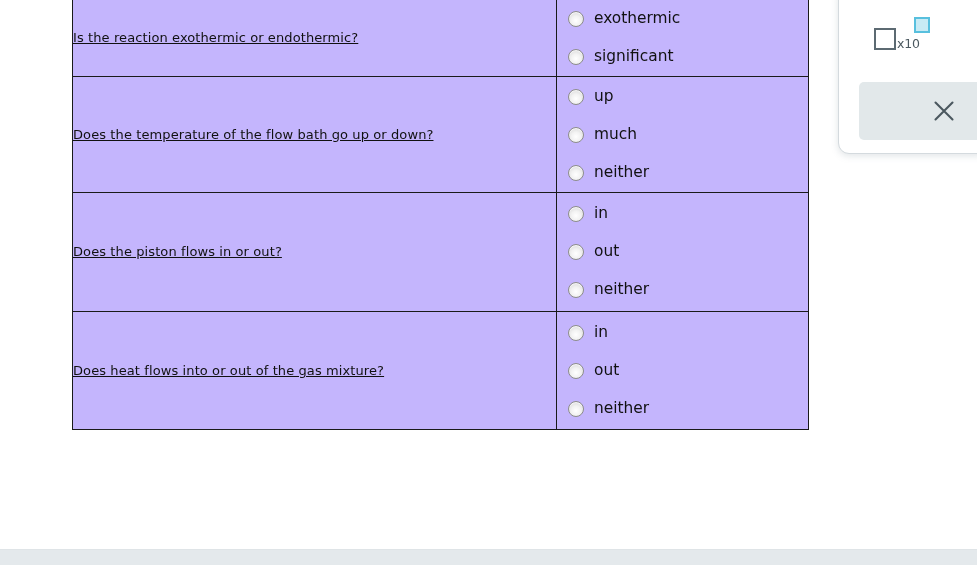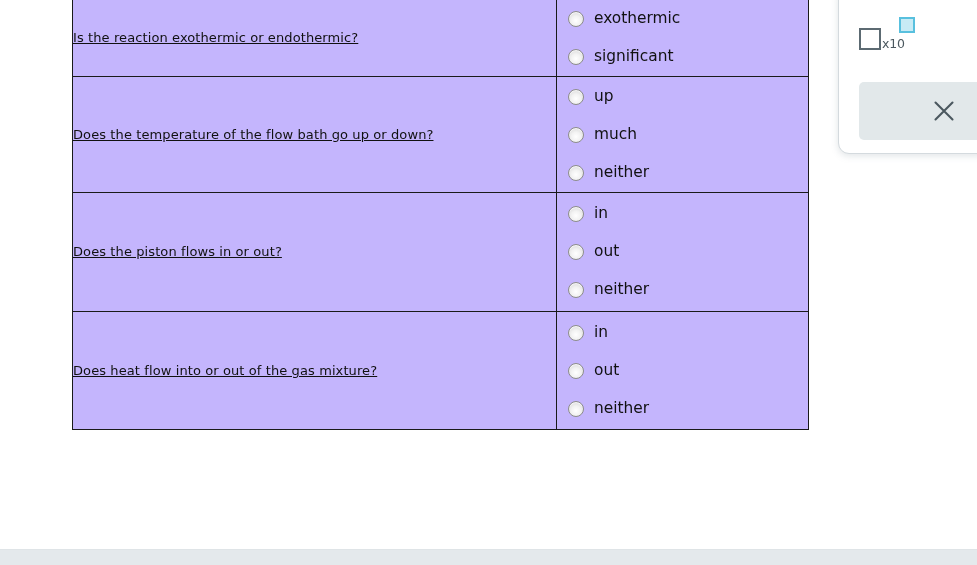--- a/index.html
+++ b/index.html
@@ -113,21 +113,21 @@
     top: -14px;
     width: 152px;
     height: 168px;
     background: #ffffff;
     border: 1px solid #d4dade;
     border-radius: 11px;
     box-shadow: 0 2px 7px rgba(120,135,145,0.22);
   }
   #sci-notation-button {
     position: absolute;
-    left: 20px;
+    left: 35px;
     top: 30px;
     width: 62px;
     height: 34px;
     cursor: default;
   }
   .sq-big {
     position: absolute;
     left: 0;
     top: 11px;
     width: 22px;
@@ -243,21 +243,21 @@
             <div class="opt">
               <span class="radio"></span>
               <span class="opt-label">neither</span>
             </div>
           </div>
         </td>
       </tr>
 
       <tr class="row-r4">
         <td class="q-cell">
-          <span>Does heat flow into or out of the gas mixture?</span>
+          <span>Does heat flows into or out of the gas mixture?</span>
         </td>
         <td class="a-cell">
           <div class="opt-list">
             <div class="opt">
               <span class="radio"></span>
               <span class="opt-label">in</span>
             </div>
             <div class="opt">
               <span class="radio"></span>
               <span class="opt-label">out</span>

